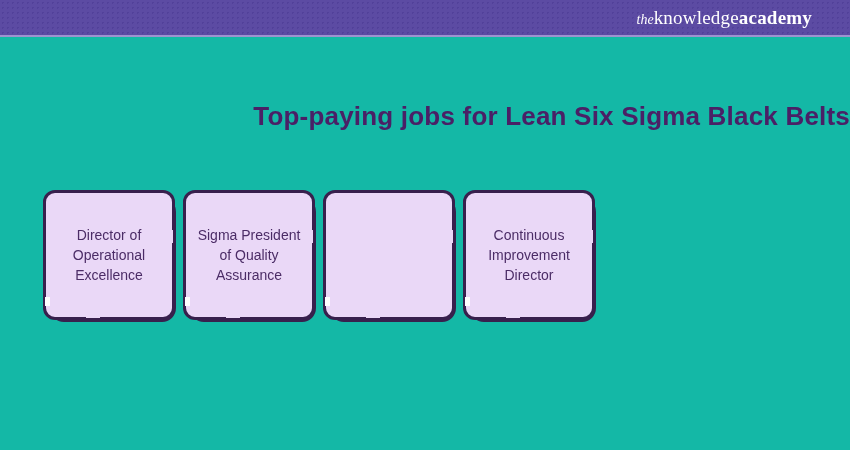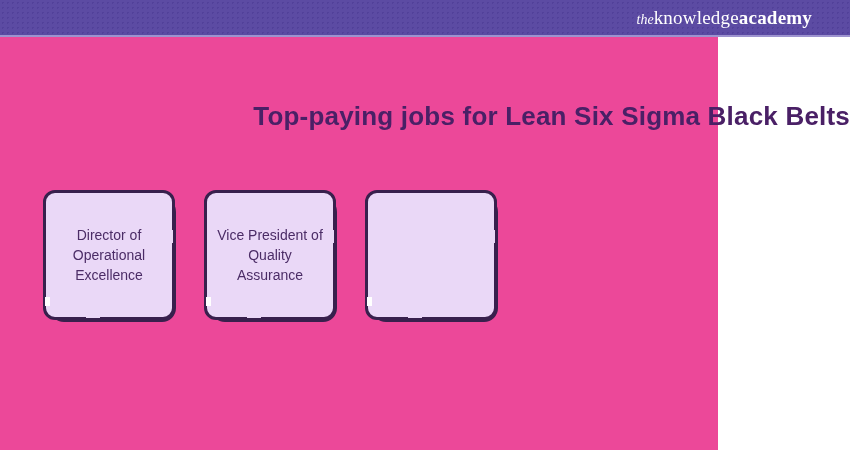--- a/index.html
+++ b/index.html
@@ -3,21 +3,21 @@
 <meta charset="utf-8">
 <style>
   html, body { margin: 0; padding: 0; }
   body {
     width: 850px; height: 450px;
     background: #ffffff;
     font-family: "Liberation Sans", sans-serif;
     overflow: hidden;
     position: relative;
   }
-  .stage { position: relative; width: 718px; height: 450px; background: #ec4899; }
+  .stage { position: relative; width: 850px; height: 450px; background: #14b8a6; }
 
   
   .header-bar {
     position: absolute; top: 0; left: 0;
     width: 850px; height: 35px;
     background-color: #5c4ba3;
     background-image: radial-gradient(#52419a 1px, rgba(0,0,0,0) 1px);
     background-size: 5px 5px;
     border-bottom: 2px solid #9d93cf;
     display: flex; align-items: center; justify-content: flex-end;
@@ -40,21 +40,21 @@
     text-align: right;
     color: #4a2066;
     font-size: 26px;
     font-weight: bold;
     letter-spacing: 0.2px;
   }
 
   
   .cards-row {
     position: absolute; top: 190px; left: 43px;
-    display: flex; gap: 29px;
+    display: flex; gap: 8px;
   }
   .job-card { position: relative; width: 132px; height: 130px; }
   .card-shadow {
     position: absolute; left: 7px; top: 8px;
     width: 126px; height: 124px;
     background: #7d5094;
     border: 3px solid #38204d;
     border-radius: 14px;
     box-sizing: border-box;
   }
@@ -102,32 +102,41 @@
         <span class="job-card-label">Director of Operational Excellence</span>
         <span class="notch notch-left"></span>
         <span class="notch notch-right"></span>
         <span class="notch notch-bottom"></span>
       </div>
     </div>
 
     <div class="job-card">
       <div class="card-shadow"></div>
       <div class="card-face">
-        <span class="job-card-label">Vice President of Quality Assurance</span>
+        <span class="job-card-label">Sigma President of Quality Assurance</span>
         <span class="notch notch-left"></span>
         <span class="notch notch-right"></span>
         <span class="notch notch-bottom"></span>
       </div>
     </div>
 
     <div class="job-card">
       <div class="card-shadow"></div>
       <div class="card-face">
         <span class="notch notch-left"></span>
         <span class="notch notch-right"></span>
         <span class="notch notch-bottom"></span>
       </div>
     </div>
 
+    <div class="job-card">
+      <div class="card-shadow"></div>
+      <div class="card-face">
+        <span class="job-card-label">Continuous Improvement Director</span>
+        <span class="notch notch-left"></span>
+        <span class="notch notch-right"></span>
+        <span class="notch notch-bottom"></span>
+      </div>
+    </div>
 
 
   </div>
 </div>
 
 </body></html>

